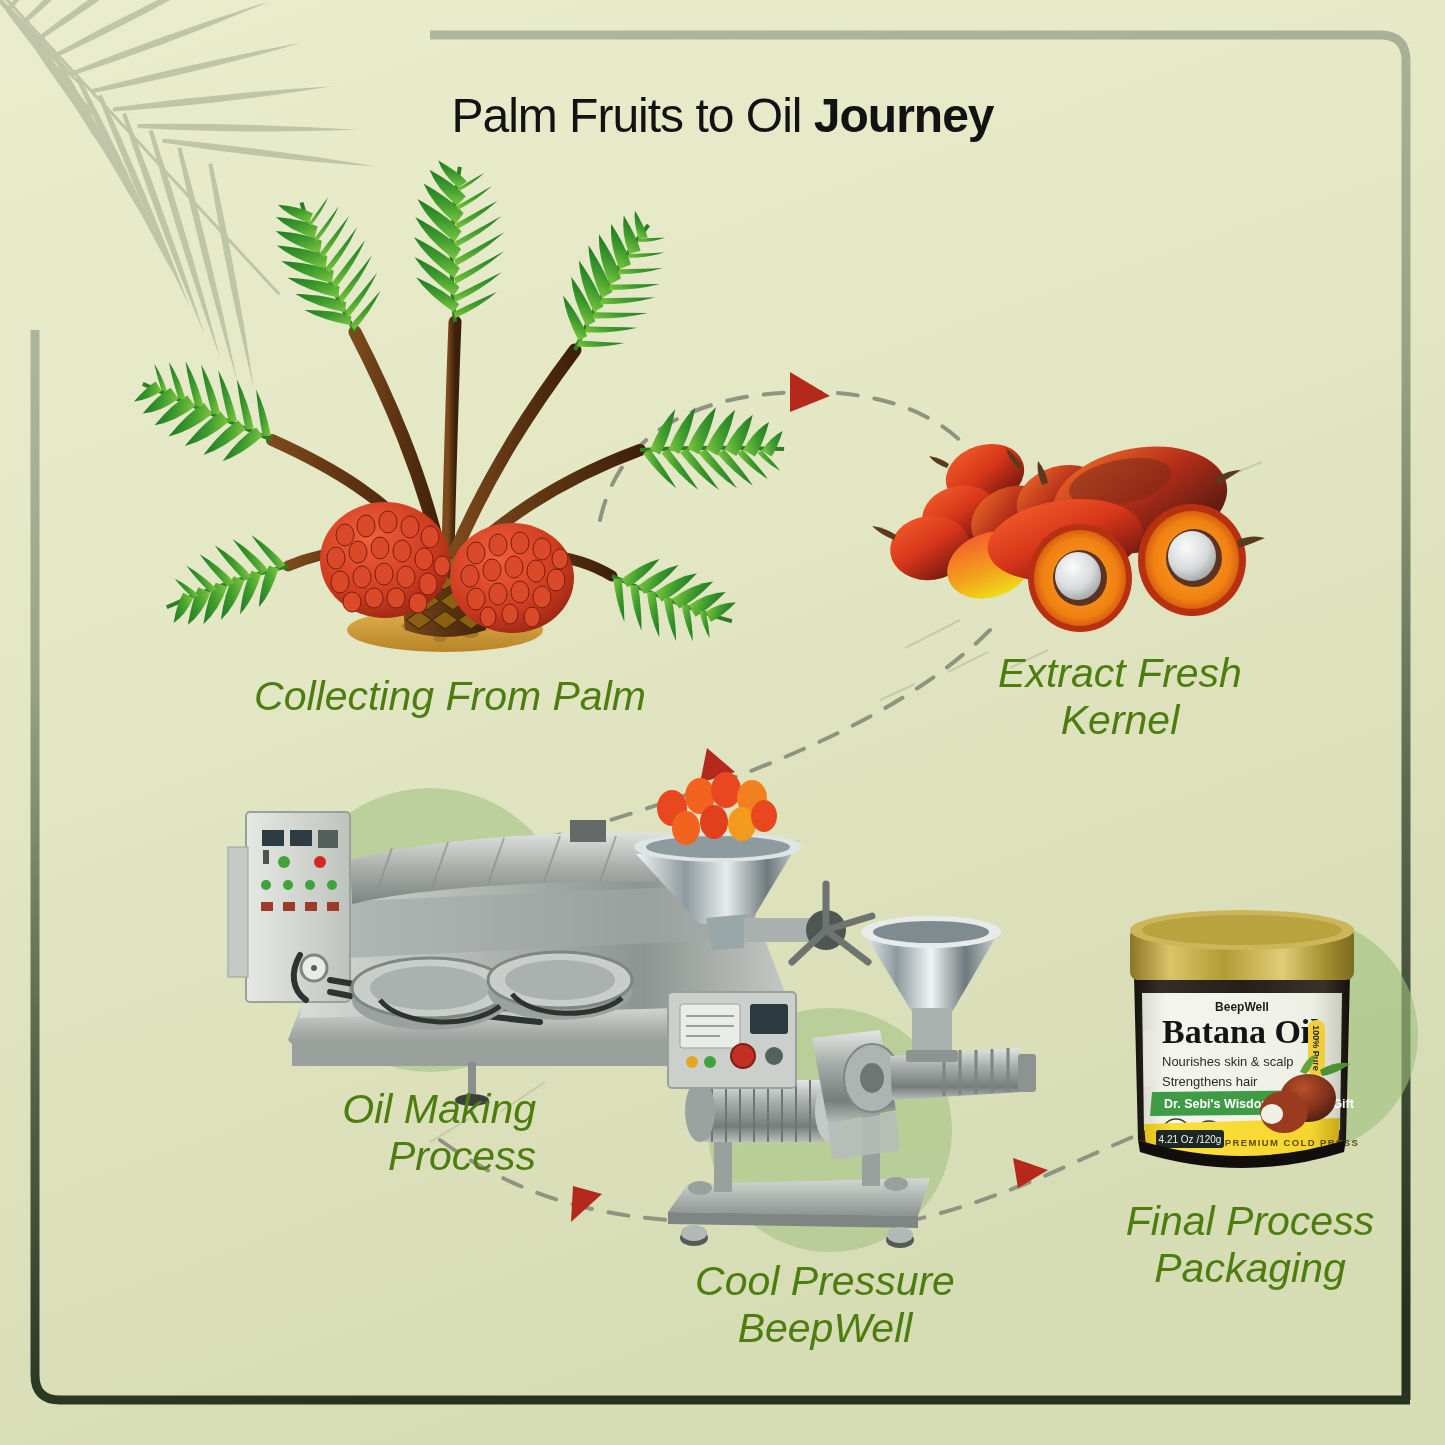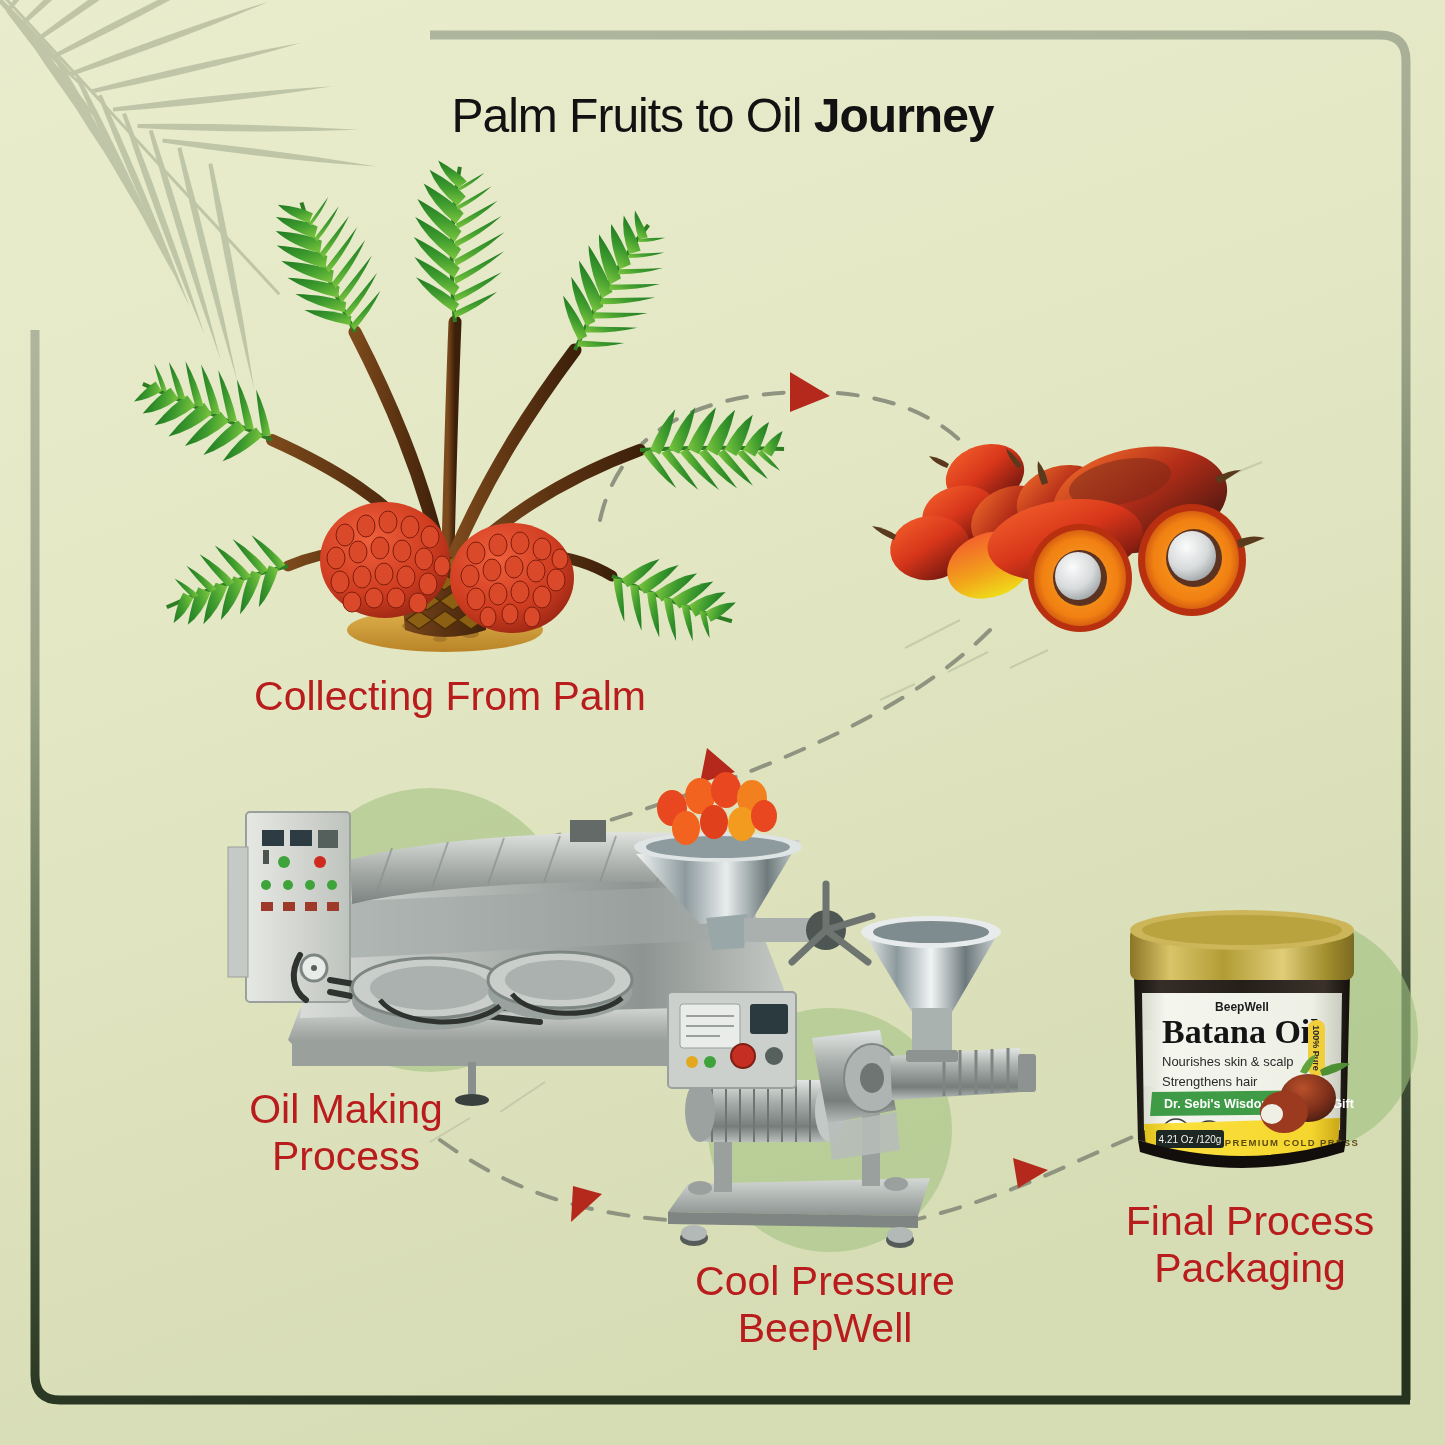--- a/index.html
+++ b/index.html
@@ -14,26 +14,26 @@
   svg.layer{display:block;}
 
   .title{
     position:absolute;left:0;top:88px;width:1445px;text-align:center;
     font-size:48px;letter-spacing:-1px;color:#121212;font-weight:400;
     white-space:nowrap;
   }
   .title b{font-weight:700;}
 
   .caption{
-    position:absolute;text-align:center;color:#b91c1c;
-    font-size:41px;line-height:1.15;font-weight:400;white-space:pre-line;
+    position:absolute;text-align:center;color:#4d7c0f;
+    font-size:41px;line-height:1.15;font-weight:400;white-space:pre-line;font-style:italic;
   }
   #cap0{left:150px;top:673px;width:600px;}
   #cap1{left:935px;top:650px;width:370px;}
-  #cap2{left:166px;top:1086px;width:360px;}
+  #cap2{left:176px;top:1086px;width:360px;text-align:right;}
   #cap3{left:640px;top:1258px;width:370px;}
   #cap4{left:1060px;top:1198px;width:380px;text-align:center;}
 </style>
 </head>
 <body>
 
 <div id="stage">
 
   <svg class="layer" viewBox="0 0 1445 1445">
     <defs>
@@ -819,20 +819,22 @@
 
       <g opacity="0.55">
         <rect x="1144" y="1030" width="12" height="56" fill="#e9ebe1"></rect>
       </g>
     </g>
   </svg>
 
   <div class="title"><span>Palm Fruits to Oil </span><b>Journey</b></div>
 
   <div class="caption" id="cap0">Collecting From Palm</div>
+  <div class="caption" id="cap1">Extract Fresh
+Kernel</div>
   <div class="caption" id="cap2">Oil Making
 Process</div>
   <div class="caption" id="cap3">Cool Pressure
 BeepWell</div>
   <div class="caption" id="cap4">Final Process
 Packaging</div>
 
 </div>
 
 </body></html>

